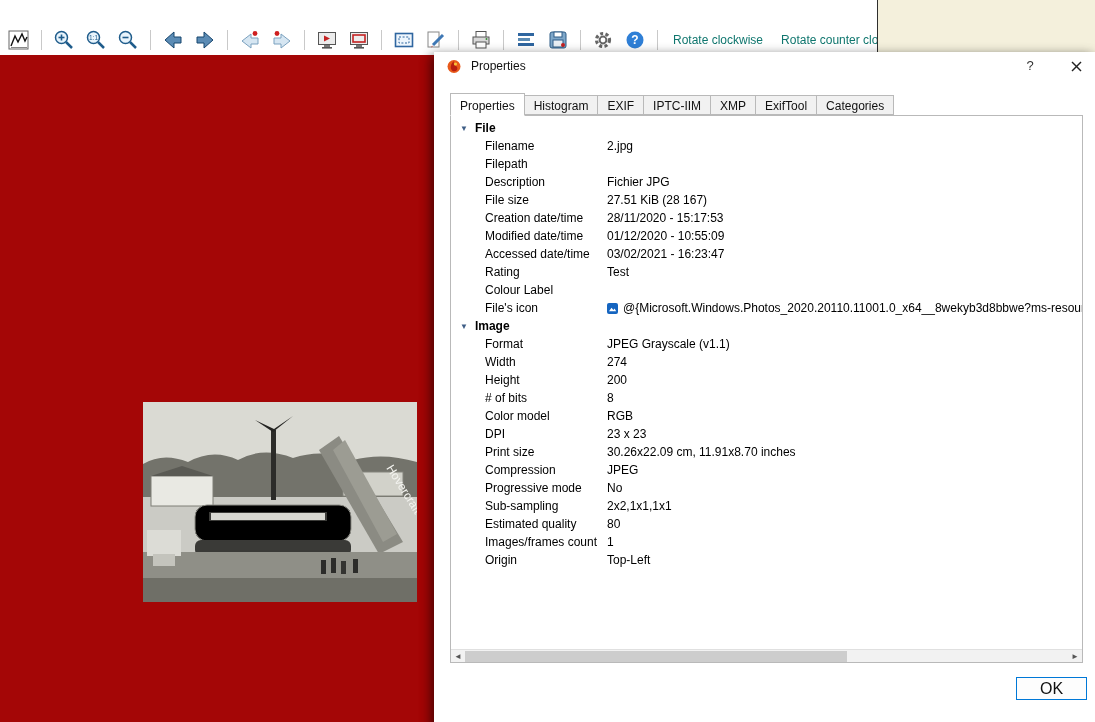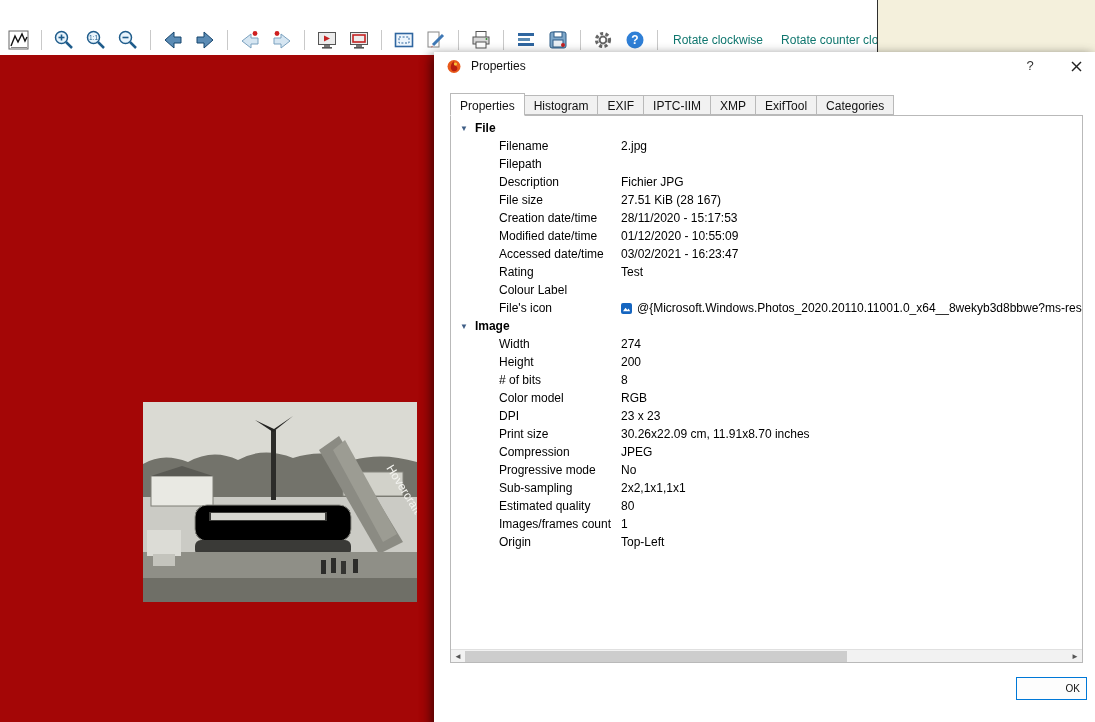--- a/index.html
+++ b/index.html
@@ -31,30 +31,30 @@
   .tabbar { position:absolute; left:16px; top:41px; height:22px; display:flex; align-items:flex-end; z-index:5; }
   .tab { padding:3px 9px; font-size:12px; color:#111; background:#f1f1f1; border:1px solid #b9b9b9; margin-left:-1px; height:20px; white-space:nowrap; }
   .tab:first-child { margin-left:0; }
   .tab.selected { background:#ffffff; height:23px; margin-bottom:-1px; border-bottom:1px solid #ffffff; padding-top:5px; z-index:6; }
 
   .panel { position:absolute; left:16px; top:63px; width:633px; height:548px; border:1px solid #b9b9b9; background:#ffffff; }
   .plist { position:absolute; left:0; top:0; right:0; bottom:13px; overflow:hidden; font-size:12px; padding-top:3px; }
   .sec-header { height:18px; display:flex; align-items:center; gap:7px; padding-left:9px; font-weight:bold; color:#000; }
   .tri { font-size:8px; color:#3f5e86; }
   .prow { height:18px; display:flex; align-items:center; }
-  .plabel { width:122px; margin-left:48px; white-space:nowrap; }
+  .plabel { width:122px; margin-left:34px; white-space:nowrap; }
   .pvalue { flex:1; white-space:nowrap; overflow:hidden; display:flex; align-items:center; gap:5px; }
   .vicon { display:inline-flex; }
 
   .hscroll { position:absolute; left:0; right:0; bottom:0; height:13px; background:#f2f2f2; border-top:1px solid #e0e0e0; display:flex; align-items:center; }
   .scroll-arrow { width:14px; height:13px; font-size:8px; color:#555; text-align:center; line-height:13px; }
   .scroll-thumb { width:382px; height:11px; background:#cdcdcd; }
   .scroll-track { flex:1; }
 
-  .ok-btn { position:absolute; left:582px; top:625px; width:71px; height:23px; background:#fdfdfd; border:1px solid #0078d7; font-size:10px; color:#111; font-family:inherit;text-align:right; }
+  .ok-btn { position:absolute; left:582px; top:625px; width:71px; height:23px; background:#fdfdfd; border:1px solid #0078d7; font-size:16px; color:#111; font-family:inherit; }
 </style>
 </head>
 <body>
 
 <div class="screen">
 
   <div class="viewer-canvas" style="background: rgb(164, 6, 6);">
     <svg class="photo" viewBox="0 0 274 200" preserveAspectRatio="none">
       <rect x="0" y="0" width="274" height="200" fill="#cbcbc5"></rect>
       <rect x="0" y="0" width="274" height="70" fill="#dadad3"></rect>
@@ -348,20 +348,26 @@
                 </svg>
               </span>
               <span>@{Microsoft.Windows.Photos_2020.20110.11001.0_x64__8wekyb3d8bbwe?ms-resourc</span>
             </div>
           </div>
           <div class="sec-header">
             <span class="tri">▼</span>
             <span class="sec-name">Image</span>
           </div>
           <div class="prow">
+            <div class="plabel">Format</div>
+            <div class="pvalue">
+              <span>JPEG Grayscale (v1.1)</span>
+            </div>
+          </div>
+          <div class="prow">
             <div class="plabel">Width</div>
             <div class="pvalue">
               <span>274</span>
             </div>
           </div>
           <div class="prow">
             <div class="plabel">Height</div>
             <div class="pvalue">
               <span>200</span>
             </div>

